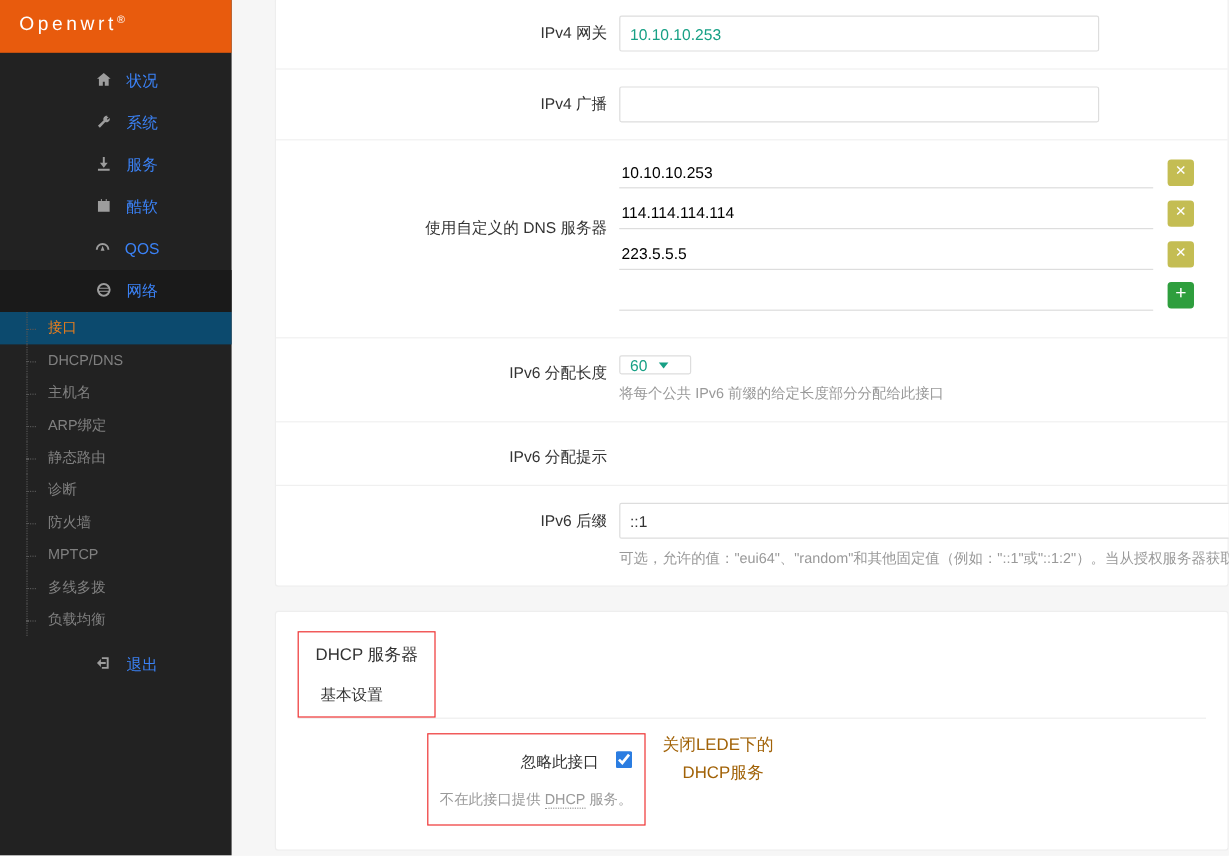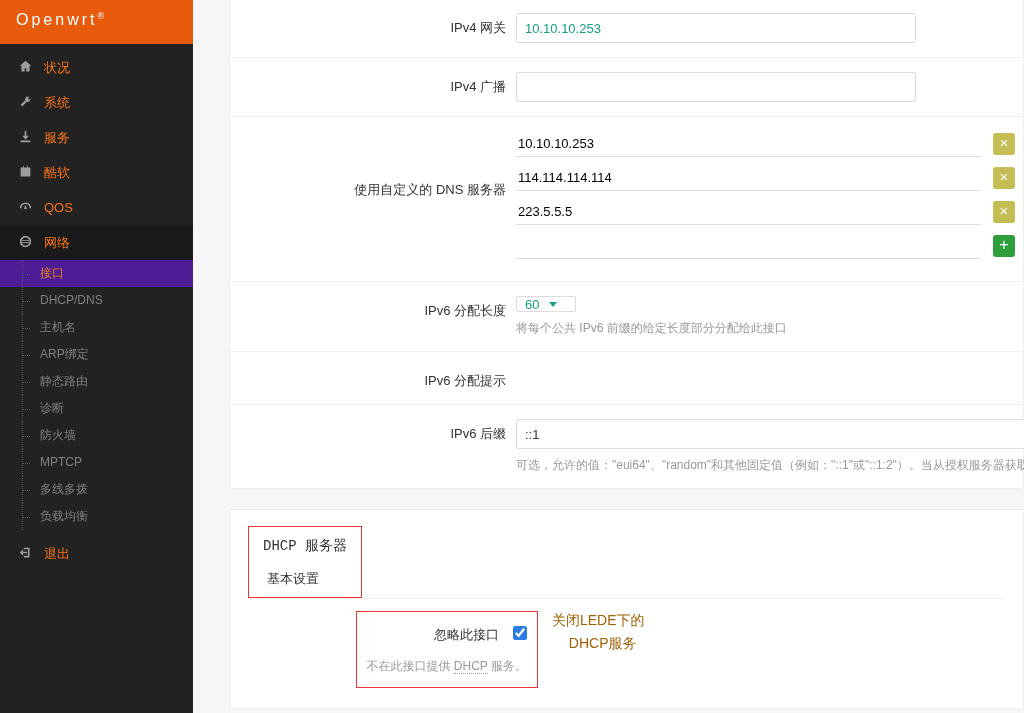--- a/index.html
+++ b/index.html
@@ -4,36 +4,36 @@
 <style>
   * { box-sizing: border-box; margin: 0; padding: 0; }
   html, body { height: 100%; font-family: "Helvetica Neue", Arial, sans-serif; font-size: 13px; color: #333; background: #f6f6f6; }
   body { width: 1024px; height: 713px; overflow: hidden; position: relative; }
 
   
   .sidebar { position: absolute; left: 0; top: 0; width: 193px; height: 100%; background: #222; color: #aaa; }
   .brand { height: 44px; background: #e85b0d; color: #fff; font-size: 16px; letter-spacing: 3px; padding: 11px 16px; font-family: Arial, sans-serif; }
   .brand sup { font-size: 9px; letter-spacing: 0; }
   .nav { list-style: none; margin-top: 6px; }
-  .nav > li { display: flex; align-items: center; height: 35px; padding-left: 16px; cursor: pointer; font-size: 13px; color: #f97316; }
+  .nav > li { display: flex; align-items: center; height: 35px; padding-left: 16px; cursor: pointer; font-size: 13px; color: #3b82f6; justify-content: center; }
   .nav > li.active-top { background: #1a1a1a; }
   .nav .ic { width: 18px; display: inline-block; text-align: center; margin-right: 10px; font-size: 13px; }
   .subnav { list-style: none; }
   .subnav li { position: relative; height: 27px; line-height: 27px; padding-left: 40px; font-size: 12px; color: #808080; cursor: pointer; }
   .subnav li::before { content: ""; position: absolute; left: 22px; top: 0; bottom: 0; border-left: 1px dotted #555; }
   .subnav li::after { content: ""; position: absolute; left: 22px; top: 50%; width: 8px; border-top: 1px dotted #555; }
-  .subnav li.selected { background: #4c1d95; color: #e87e1d; }
+  .subnav li.selected { background: #0c4a6e; color: #e87e1d; }
 
   
   .content { position: absolute; left: 193px; right: 0; top: -2px; bottom: 0; overflow: hidden; padding: 0 0 0 36px; }
   .card { background: #fff; border: 1px solid #eee; border-radius: 3px; margin-bottom: 20px; }
   .row { display: flex; align-items: flex-start; padding: 14px 0; border-bottom: 1px solid #f0f0f0; }
   .row:last-child { border-bottom: none; }
   .lbl { width: 286px; flex: none; text-align: right; padding-right: 10px; padding-top: 6px; color: #333; font-size: 13px; }
-  .val { flex: 1; padding-right: 8px; }
+  .val { flex: 1; padding-right: 28px; }
   .hint { color: #999; font-size: 12px; margin-top: 8px; }
   .hint .u { text-decoration: underline; border-bottom: 1px dotted #999; text-decoration: none; }
   input[type=text].ti { width: 400px; height: 30px; border: 1px solid #ddd; border-radius: 2px; padding: 0 8px; font-size: 13px; color: #333; outline: none; }
   input[type=text].ti.green { color: #17a085; }
   .dnsarea { position: relative; }
   .dnsline { display: flex; align-items: center; margin-bottom: 8px; }
   .dnsline input { flex: 1; height: 26px; border: none; border-bottom: 1px solid #ddd; padding: 0 2px; font-size: 13px; margin-right: 12px; outline: none; }
   .sqbtn { width: 22px; height: 22px; border-radius: 3px; color: #fff; font-size: 15px; line-height: 20px; text-align: center; cursor: pointer; flex: none; }
   .sqbtn.del { background: #c4bd53; }
   .sqbtn.add { background: #2e9e3d; font-size: 16px; }
@@ -41,21 +41,21 @@
   .selectish span { color: #17a085; margin-right: 10px; }
   .caret { width: 0; height: 0; border-left: 4px solid transparent; border-right: 4px solid transparent; border-top: 5px solid #17a085; }
 
   
   .dhcpbox { padding: 16px 18px 0 18px; }
   .tabgroup { display: inline-block; border: 1px solid #e33; padding-bottom: 0; }
   .tabgroup .title { padding: 10px 14px 6px 14px; font-size: 14px; color: #333; }
   .tabstrip { display: flex; border-top: 0; }
   .tabstrip .tab { padding: 9px 18px; font-size: 13px; text-align: center; cursor: pointer; }
   .tabgroup .tab.sel { font-weight: normal; }
-  .tabouter { display: flex; border-bottom: 1px solid #eee; font-family: Liberation Mono, monospace; }
+  .tabouter { display: flex; border-bottom: 1px solid #eee; }
   .tabouter .other { padding: 9px 18px; color: #555; cursor: pointer; }
   .dhcprow-wrap { display: flex; margin-top: 12px; padding-bottom: 20px; }
   .dhcprow-left { width: 290px; display: flex; justify-content: flex-end; }
   .redbox2 { border: 1px solid #e33; padding: 12px 10px 12px 10px; display: inline-block; text-align: right; }
   .redbox2 .rl { color: #333; font-size: 13px; margin-top: 2px; }
   .redbox2 .cbwrap { display: flex; align-items: flex-start; justify-content: flex-end; }
   .dhcprow-right { padding-left: 14px; }
   .cb { width: 14px; height: 14px; margin-left: 14px; margin-top: 2px; accent-color: #2b7de1; }
   .anno { color: #a16207; font-size: 14px; line-height: 1.35; margin-bottom: 4px; }
 

